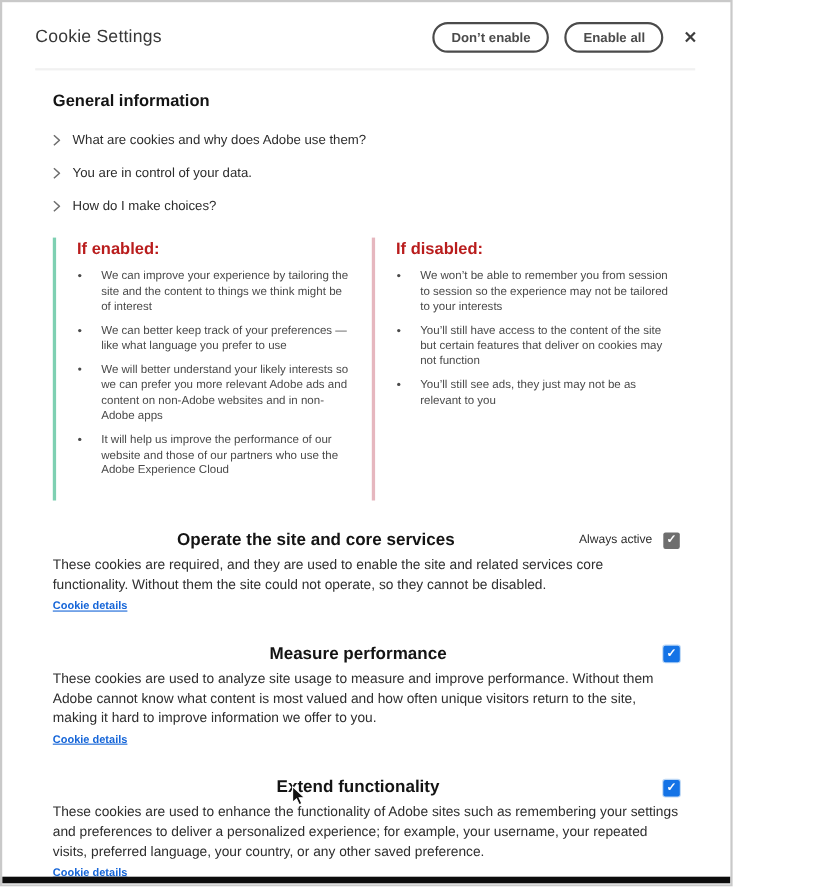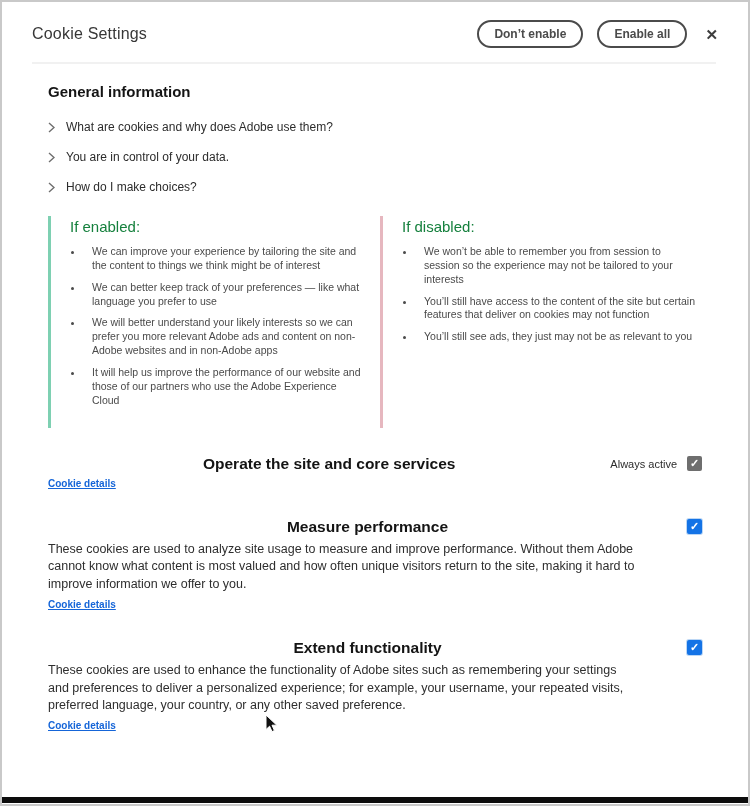--- a/index.html
+++ b/index.html
@@ -1,21 +1,21 @@
 <!DOCTYPE html>
 <html><head>
 <meta charset="utf-8">
 <style>
   * { box-sizing: border-box; }
   html, body { margin: 0; padding: 0; background: #ffffff; }
   body { font-family: "Liberation Sans", sans-serif; }
 
   .panel {
     position: relative;
-    width: 750px;
+    width: 666px;
     height: 806px;
     background: #fff;
     border: 2px solid #c9c9c9;
     overflow: hidden;
   }
   .bottom-bar {
     position: absolute;
     left: 0; right: 0; bottom: 1px;
     height: 6px;
     background: #0c0c0c;
@@ -98,22 +98,22 @@
   .compare-col {
     flex: 1;
     border-left: 3px solid #ccc;
     padding: 2px 6px 12px 19px;
     min-height: 160px;
   }
   .compare-col.enabled  { border-left-color: #7ed0b2; }
   .compare-col.disabled { border-left-color: #e6b7bf; }
   .compare-heading {
     font-size: 15px;
-    font-weight: normal;
-    color: #15803d;
+    font-weight: bold;
+    color: #b91c1c;
     margin: 0 0 10px;
   }
   .compare-list {
     margin: 0;
     padding-left: 14px;
     list-style: disc;
   }
   .compare-list li {
     font-size: 10.5px;
     line-height: 1.32;
@@ -238,20 +238,21 @@
     </div>
 
     <div class="section">
       <div class="section-head">
         <h2 class="section-title">Operate the site and core services</h2>
         <span class="status-label">Always active</span>
         <span class="checkbox gray">
             <span>✓</span>
           </span>
       </div>
+      <p class="section-desc">These cookies are required, and they are used to enable the site and related services core functionality. Without them the site could not operate, so they cannot be disabled.</p>
       <a class="cookie-link">Cookie details</a>
     </div>
 
     <div class="section">
       <div class="section-head">
         <h2 class="section-title">Measure performance</h2>
         <span class="checkbox blue">
             <span>✓</span>
           </span>
       </div>

